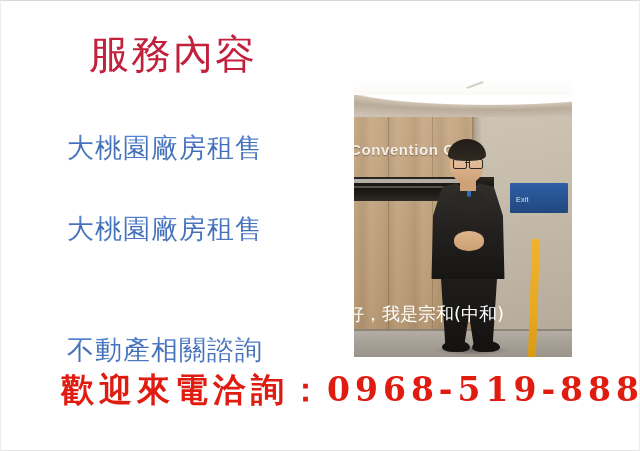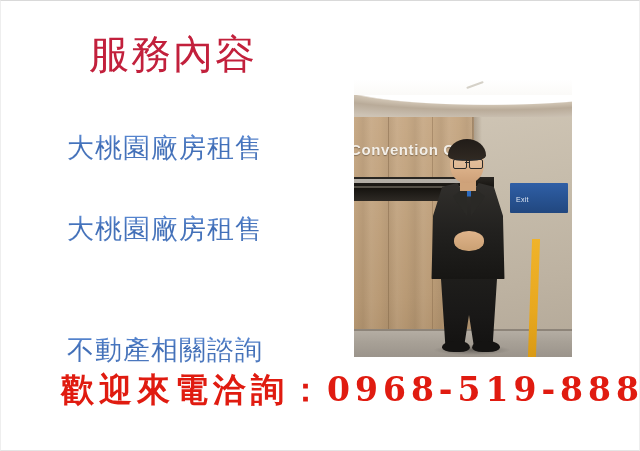--- a/index.html
+++ b/index.html
@@ -322,16 +322,17 @@
     <div class="ph" id="ph-lapel-r"></div>
     <div class="ph" id="ph-hands"></div>
     <div class="ph" id="ph-neck"></div>
     <div class="ph" id="ph-head"></div>
     <div class="ph" id="ph-hair"></div>
     <div class="ph" id="ph-glasses-l"></div>
     <div class="ph" id="ph-glasses-r"></div>
     <div class="ph" id="ph-glasses-bridge"></div>
   </div>
 
+  <div id="photo-caption">您好，我是宗和(中和)</div>
 
   <div id="phone-line">歡迎來電洽詢：0968-519-888</div>
 
 </div>
 
 </body></html>

